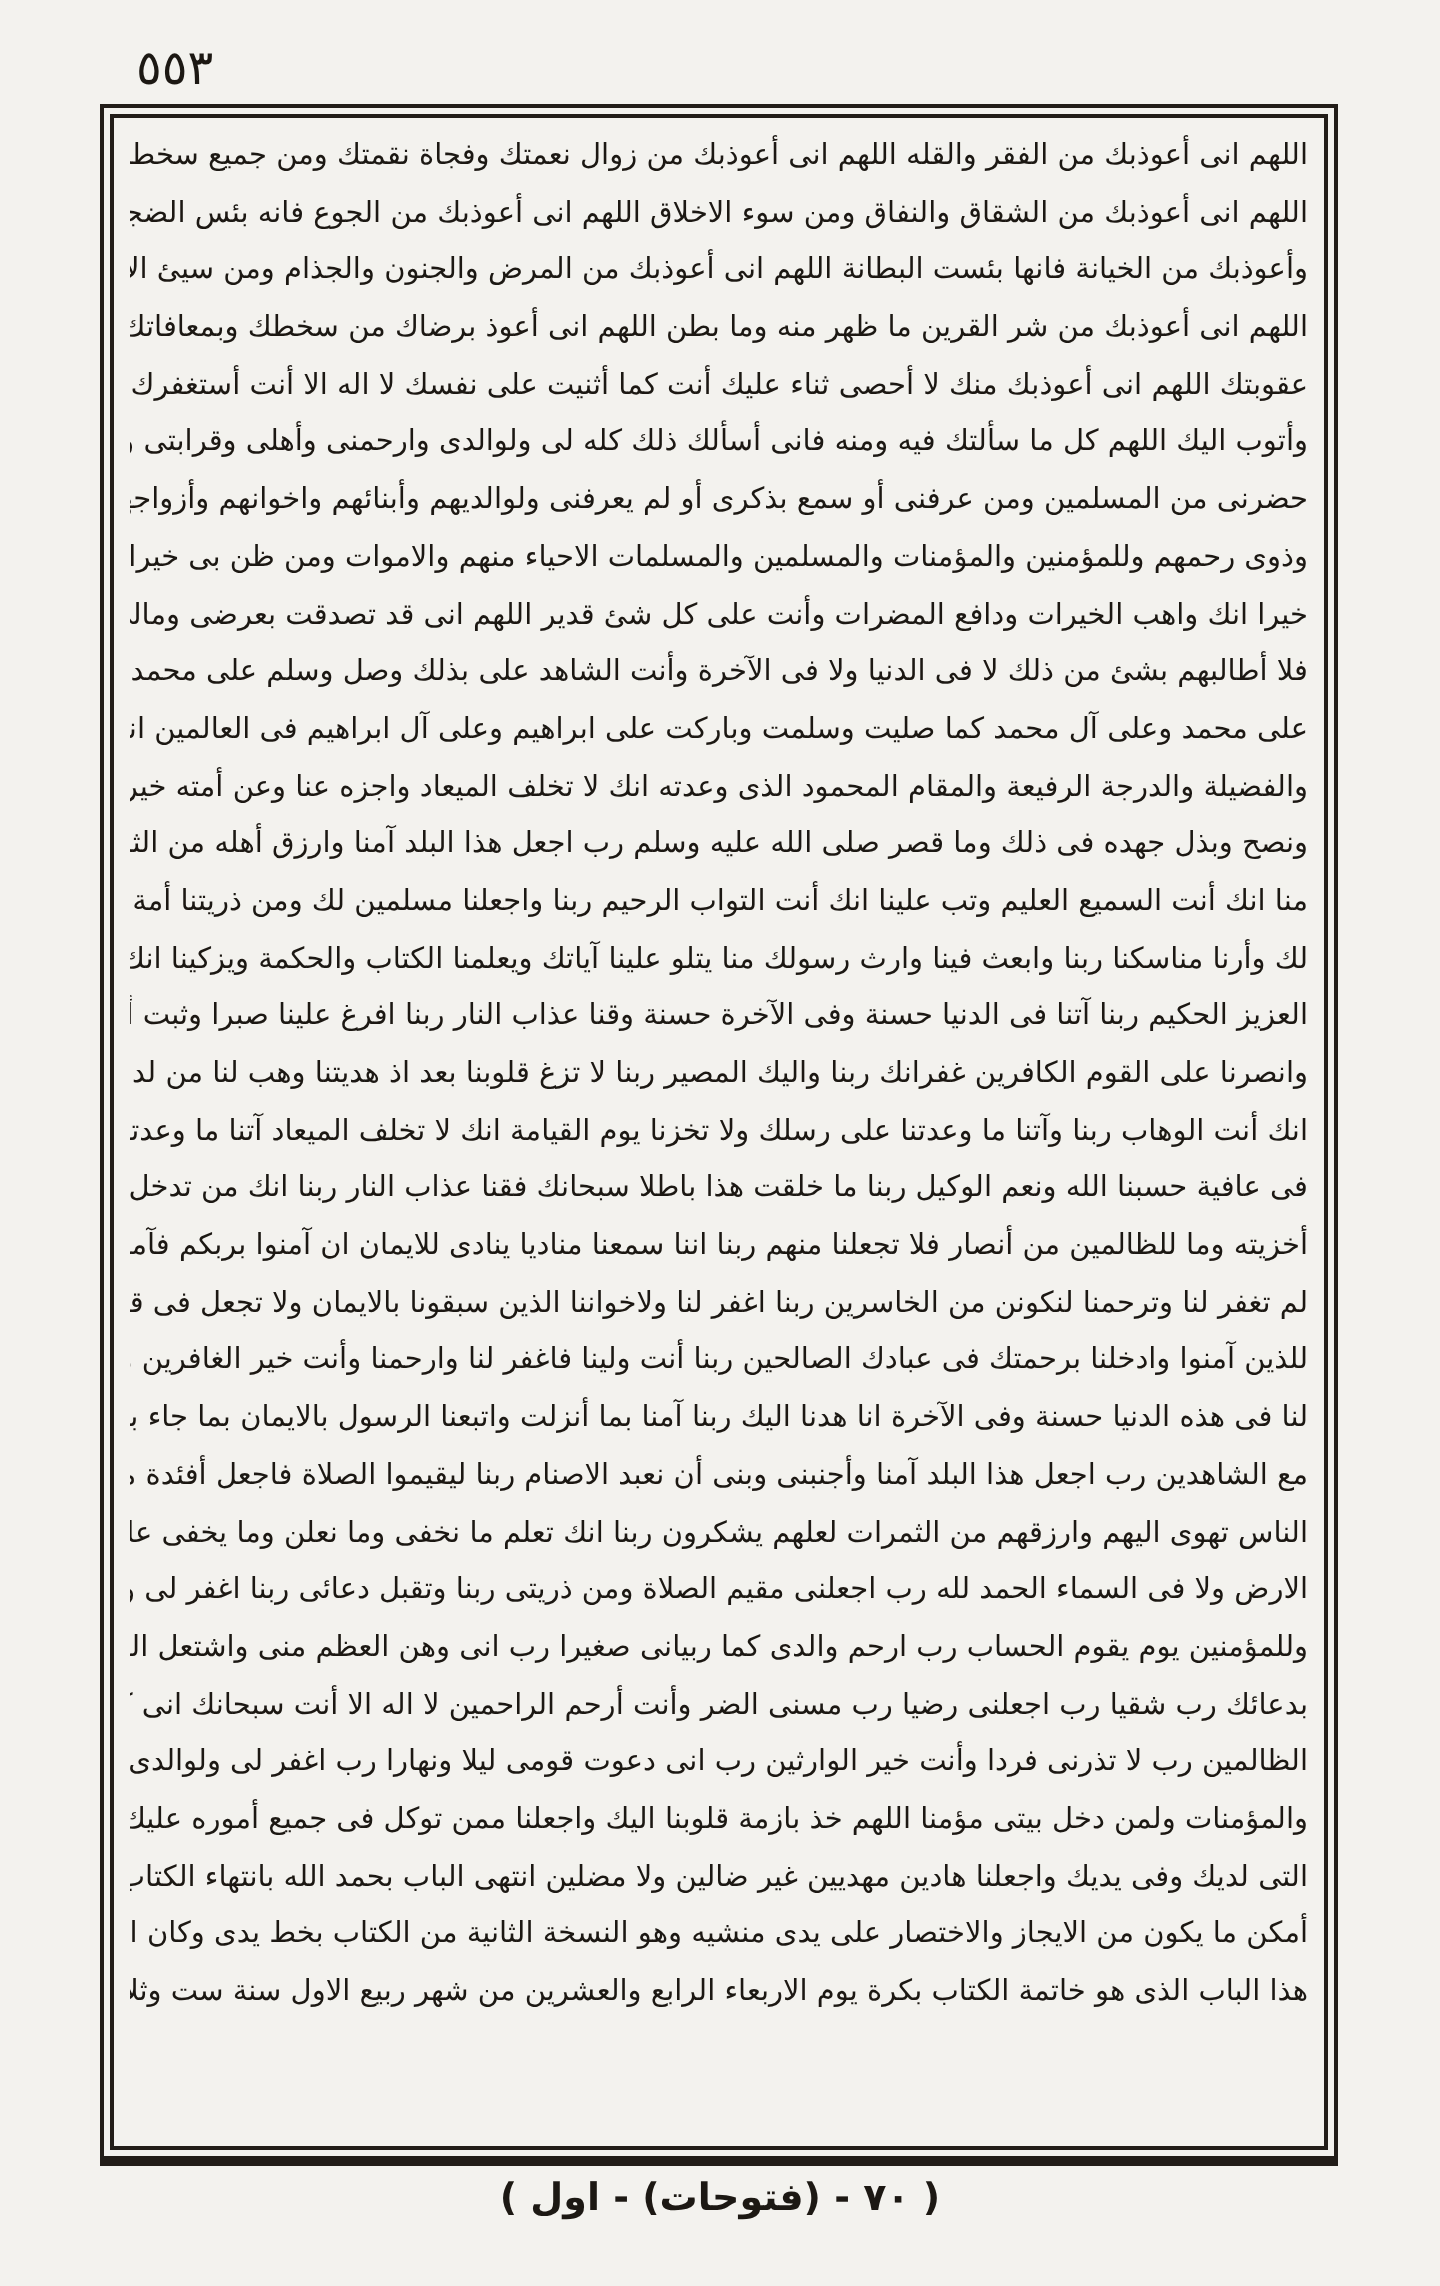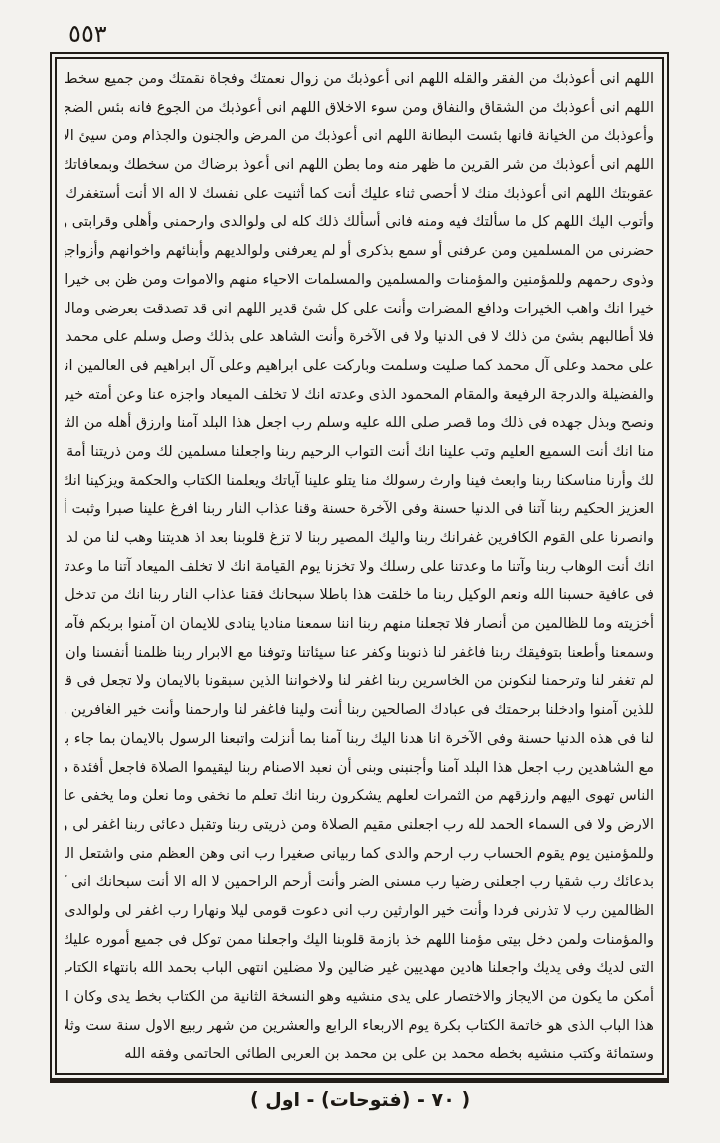--- a/index.html
+++ b/index.html
@@ -95,32 +95,30 @@
         <div class="text-line">على محمد وعلى آل محمد كما صليت وسلمت وباركت على ابراهيم وعلى آل ابراهيم فى العالمين انك حميد مجيد وآته الوسيلة</div>
         <div class="text-line">والفضيلة والدرجة الرفيعة والمقام المحمود الذى وعدته انك لا تخلف الميعاد واجزه عنا وعن أمته خيرا فلقد بلغ</div>
         <div class="text-line">ونصح وبذل جهده فى ذلك وما قصر صلى الله عليه وسلم رب اجعل هذا البلد آمنا وارزق أهله من الثمرات ربنا تقبل</div>
         <div class="text-line">منا انك أنت السميع العليم وتب علينا انك أنت التواب الرحيم ربنا واجعلنا مسلمين لك ومن ذريتنا أمة مسلمة</div>
         <div class="text-line">لك وأرنا مناسكنا ربنا وابعث فينا وارث رسولك منا يتلو علينا آياتك ويعلمنا الكتاب والحكمة ويزكينا انك أنت</div>
         <div class="text-line">العزيز الحكيم ربنا آتنا فى الدنيا حسنة وفى الآخرة حسنة وقنا عذاب النار ربنا افرغ علينا صبرا وثبت أقدامنا</div>
         <div class="text-line">وانصرنا على القوم الكافرين غفرانك ربنا واليك المصير ربنا لا تزغ قلوبنا بعد اذ هديتنا وهب لنا من لدنك رحمة</div>
         <div class="text-line">انك أنت الوهاب ربنا وآتنا ما وعدتنا على رسلك ولا تخزنا يوم القيامة انك لا تخلف الميعاد آتنا ما وعدتنا يسر منك</div>
         <div class="text-line">فى عافية حسبنا الله ونعم الوكيل ربنا ما خلقت هذا باطلا سبحانك فقنا عذاب النار ربنا انك من تدخل النار فقد</div>
         <div class="text-line">أخزيته وما للظالمين من أنصار فلا تجعلنا منهم ربنا اننا سمعنا مناديا ينادى للايمان ان آمنوا بربكم فآمنا وصدقنا</div>
-        <div class="text-line">وسمعنا وأطعنا بتوفيقك ربنا فاغفر لنا ذنوبنا وكفر عنا سيئاتنا وتوفنا مع الابرار ربنا ظلمنا أنفسنا وان</div>
         <div class="text-line">لم تغفر لنا وترحمنا لنكونن من الخاسرين ربنا اغفر لنا ولاخواننا الذين سبقونا بالايمان ولا تجعل فى قلوبنا غلا</div>
         <div class="text-line">للذين آمنوا وادخلنا برحمتك فى عبادك الصالحين ربنا أنت ولينا فاغفر لنا وارحمنا وأنت خير الغافرين واكتب</div>
         <div class="text-line">لنا فى هذه الدنيا حسنة وفى الآخرة انا هدنا اليك ربنا آمنا بما أنزلت واتبعنا الرسول بالايمان بما جاء به فاكتبنا</div>
         <div class="text-line">مع الشاهدين رب اجعل هذا البلد آمنا وأجنبنى وبنى أن نعبد الاصنام ربنا ليقيموا الصلاة فاجعل أفئدة من</div>
         <div class="text-line">الناس تهوى اليهم وارزقهم من الثمرات لعلهم يشكرون ربنا انك تعلم ما نخفى وما نعلن وما يخفى على الله من شئ فى</div>
         <div class="text-line">الارض ولا فى السماء الحمد لله رب اجعلنى مقيم الصلاة ومن ذريتى ربنا وتقبل دعائى ربنا اغفر لى ولوالدى</div>
         <div class="text-line">وللمؤمنين يوم يقوم الحساب رب ارحم والدى كما ربيانى صغيرا رب انى وهن العظم منى واشتعل الرأس شيبا ولم أكن</div>
         <div class="text-line">بدعائك رب شقيا رب اجعلنى رضيا رب مسنى الضر وأنت أرحم الراحمين لا اله الا أنت سبحانك انى كنت من</div>
         <div class="text-line">الظالمين رب لا تذرنى فردا وأنت خير الوارثين رب انى دعوت قومى ليلا ونهارا رب اغفر لى ولوالدى وللمؤمنين</div>
         <div class="text-line">والمؤمنات ولمن دخل بيتى مؤمنا اللهم خذ بازمة قلوبنا اليك واجعلنا ممن توكل فى جميع أموره عليك وعمنا بالرحمة</div>
         <div class="text-line">التى لديك وفى يديك واجعلنا هادين مهديين غير ضالين ولا مضلين انتهى الباب بحمد الله بانتهاء الكتاب على</div>
         <div class="text-line">أمكن ما يكون من الايجاز والاختصار على يدى منشيه وهو النسخة الثانية من الكتاب بخط يدى وكان الفراغ من</div>
         <div class="text-line">هذا الباب الذى هو خاتمة الكتاب بكرة يوم الاربعاء الرابع والعشرين من شهر ربيع الاول سنة ست وثلاثين</div>
-        <div class="text-line last">وستمائة وكتب منشيه بخطه محمد بن على بن محمد بن العربى الطائى الحاتمى وفقه الله</div>
       </div>
   </div>
 </div>
 
 <div class="footer">( ٧٠ - (فتوحات) - اول )</div>
 
 </body></html>

